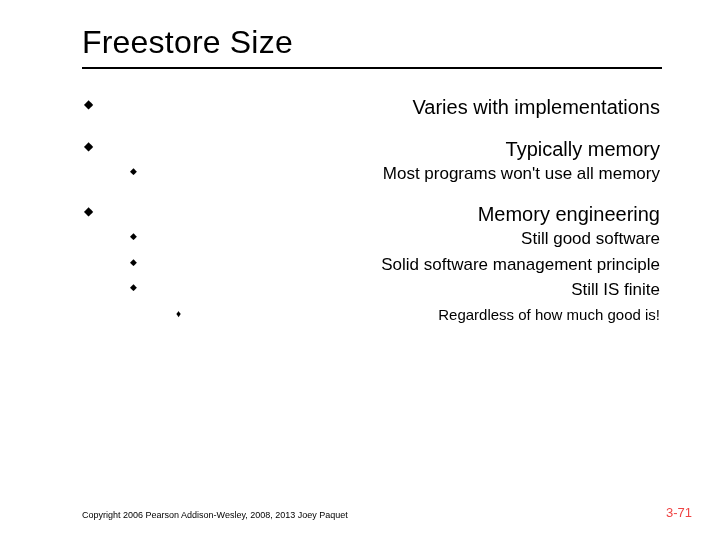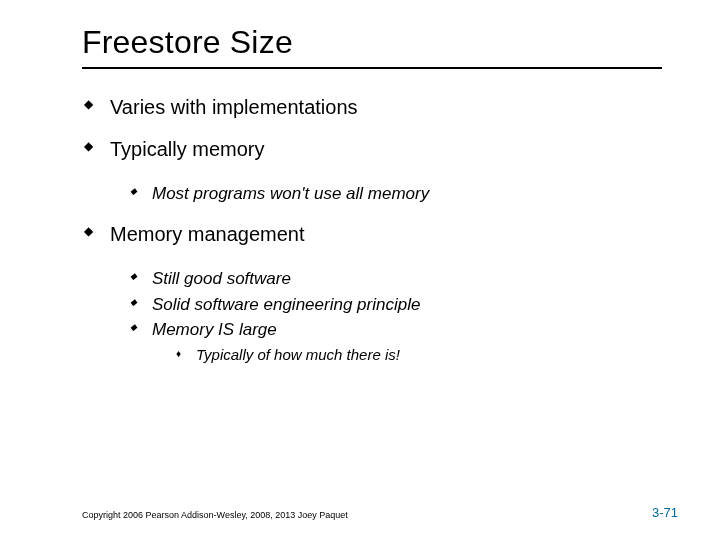--- a/index.html
+++ b/index.html
@@ -29,40 +29,40 @@
   .rule {
     height: 2px;
     background: #000;
     margin: 0 0 26px 0;
     width: 580px;
   }
   ul {
     list-style: none;
     margin: 0;
     padding: 0;
+    text-align: right;
   }
   
   .lvl1 > li {
     position: relative;
     padding-left: 28px;
     font-size: 20px;
     line-height: 1.2;
     margin-bottom: 18px;
   }
   .lvl1 > li::before {
     content: "◆";
     position: absolute;
     left: 2px;
     top: 2px;
     font-size: 12px;
   }
   
   .lvl2 {
-    margin-top: 22px;
-    font-style: italic;
+    margin-top: 2px;
   }
   .lvl2 > li {
     position: relative;
     padding-left: 24px;
     font-size: 17px;
     line-height: 1.25;
     margin-left: 18px;
     margin-bottom: 4px;
   }
   .lvl2 > li::before {
@@ -95,23 +95,23 @@
     position: absolute;
     bottom: 20px;
     left: 82px;
     font-size: 9px;
     color: #000;
     margin-top: 48px;
   }
   .pagenum {
     position: absolute;
     bottom: 20px;
-    right: 42px;
+    right: 28px;
     font-size: 13px;
-    color: #0369a1;
+    color: #ef4444;
   }
 </style>
 </head>
 <body>
 
 <div class="slide">
   <h1 class="title">Freestore Size</h1>
   <div class="rule"></div>
 
   <ul class="lvl1">
@@ -120,33 +120,33 @@
     </li>
     <li>
       <span>Typically memory</span>
       <ul class="lvl2">
         <li>
           <span>Most programs won't use all memory</span>
         </li>
       </ul>
     </li>
     <li>
-      <span>Memory management</span>
+      <span>Memory engineering</span>
       <ul class="lvl2">
         <li>
           <span>Still good software</span>
         </li>
         <li>
-          <span>Solid software engineering principle</span>
+          <span>Solid software management principle</span>
         </li>
         <li>
-          <span>Memory IS large</span>
+          <span>Still IS finite</span>
           <ul class="lvl3">
             <li>
-              <span>Typically of how much there is!</span>
+              <span>Regardless of how much good is!</span>
             </li>
           </ul>
         </li>
       </ul>
     </li>
   </ul>
 
   <div class="footer">Copyright 2006 Pearson Addison-Wesley, 2008, 2013 Joey Paquet</div>
   <div class="pagenum">3-71</div>
 </div>

